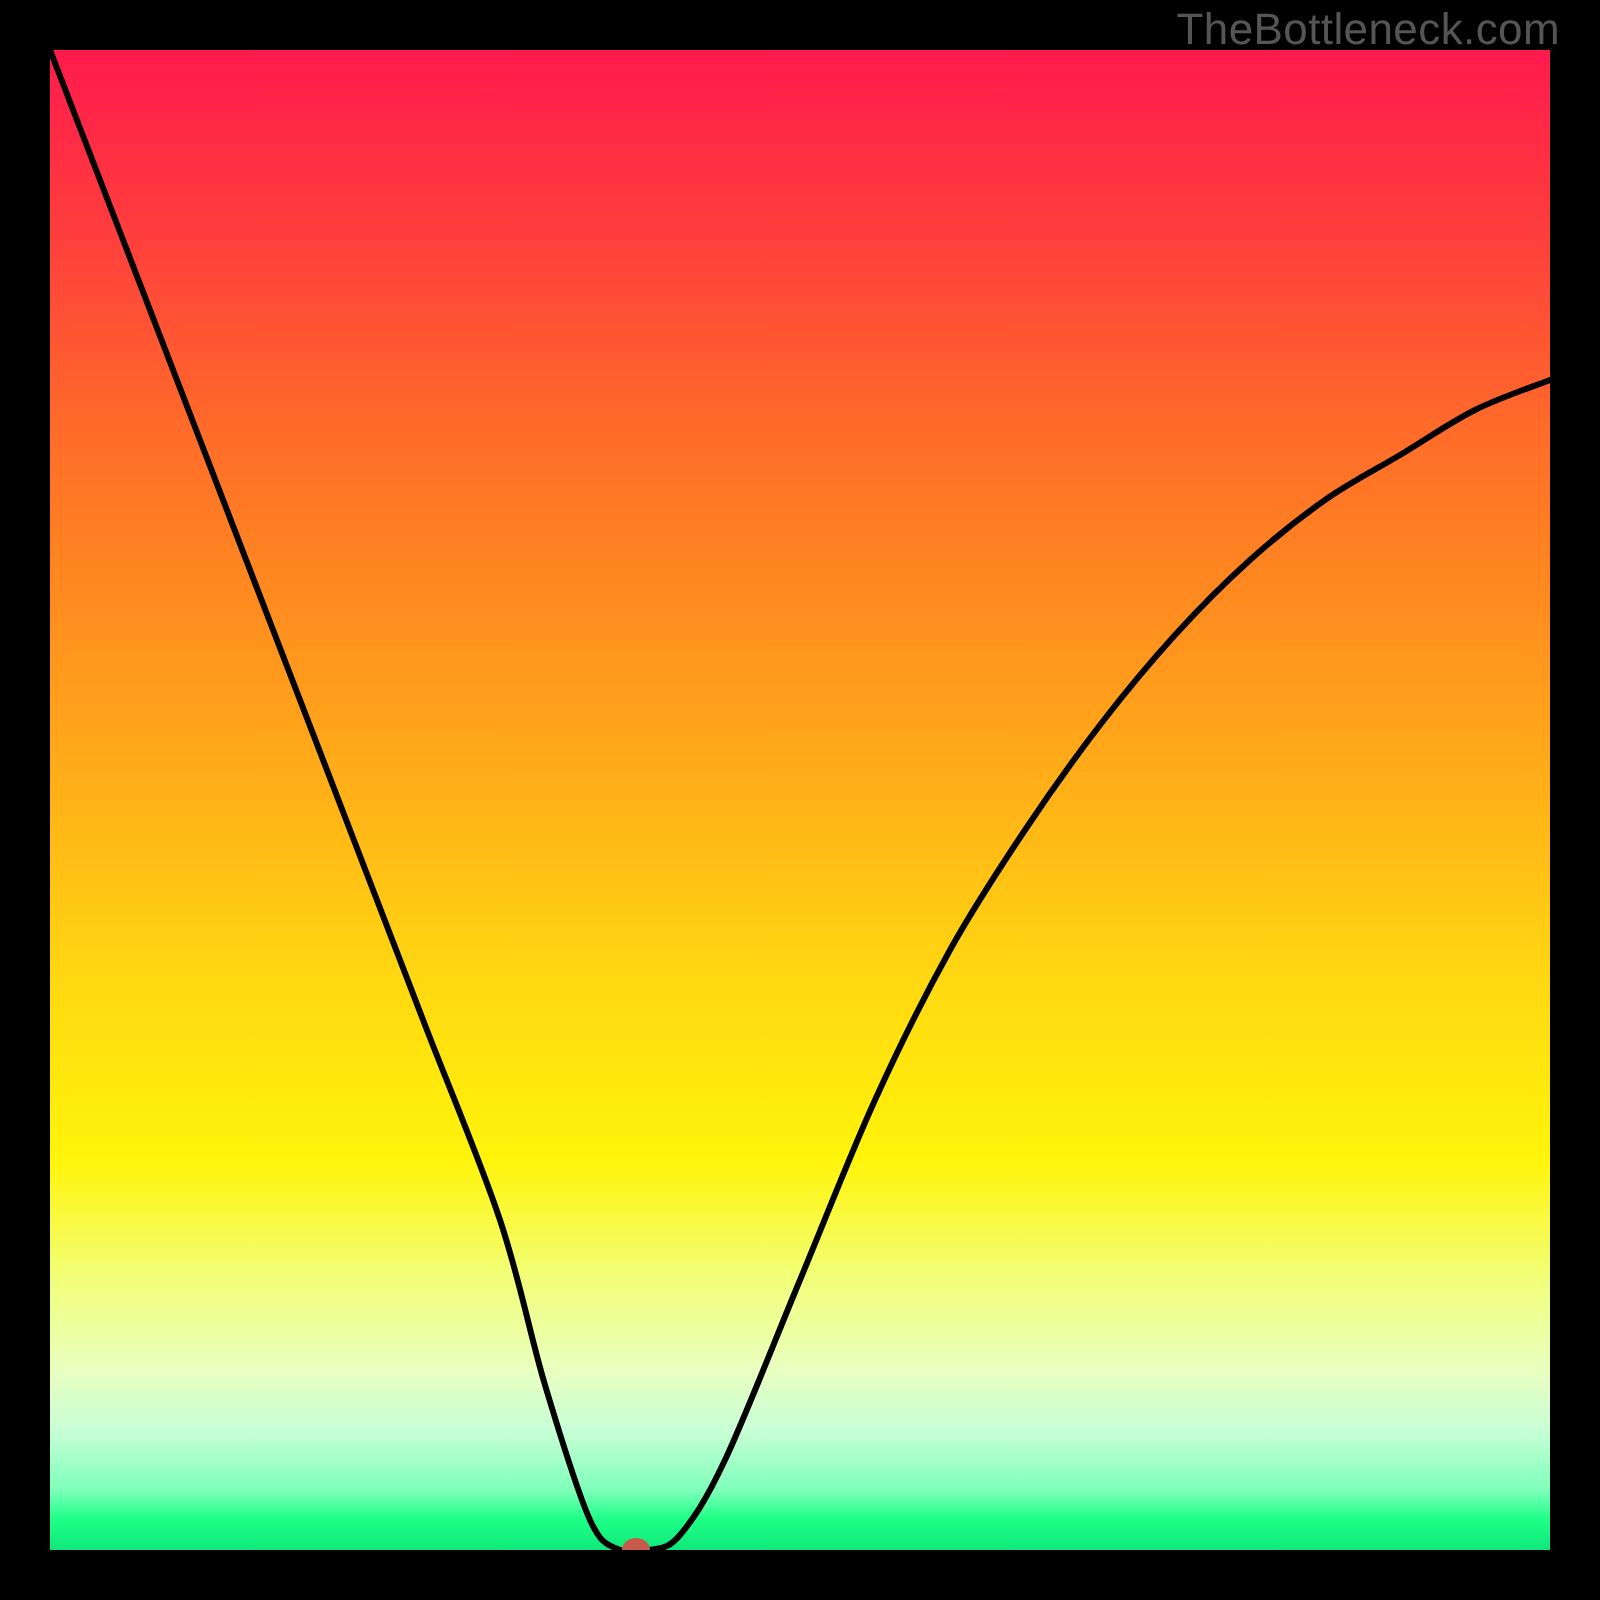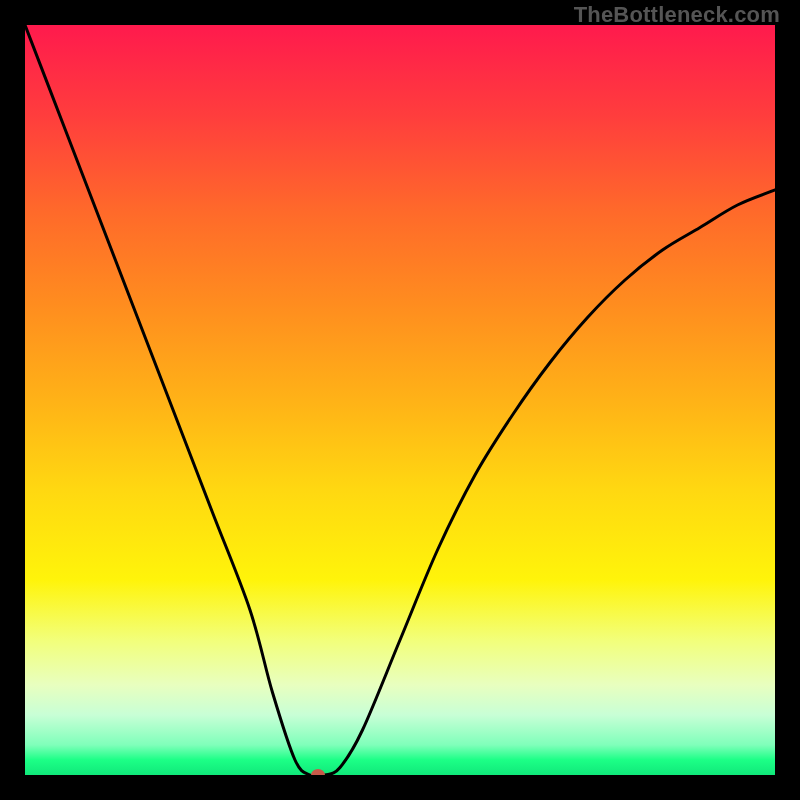--- a/index.html
+++ b/index.html
@@ -17,21 +17,21 @@
     background: #000;
     position: relative;
     box-sizing: border-box;
   }
   .watermark {
     position: absolute;
     top: 2px;
     right: 20px;
     color: #555;
     font-size: 22px;
-    font-weight: 700;
+    font-weight: 400;
     letter-spacing: 0.2px;
     z-index: 10;
   }
   .plot-frame {
     position: absolute;
     left: 25px;
     top: 25px;
     width: 750px;
     height: 750px;
     background: linear-gradient(to bottom,

